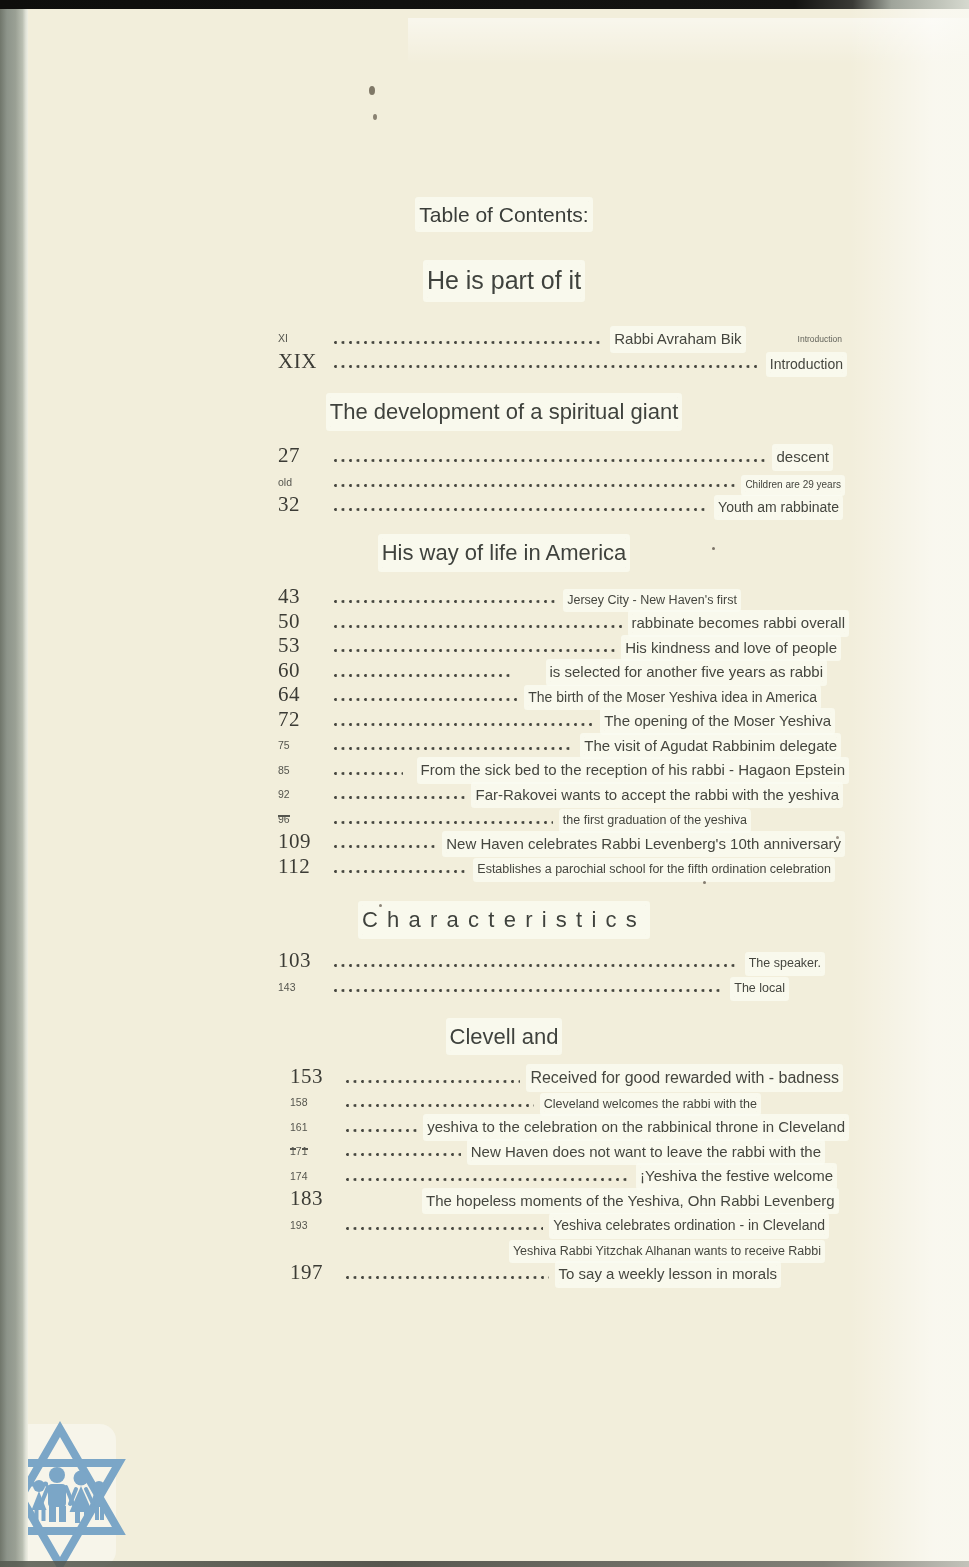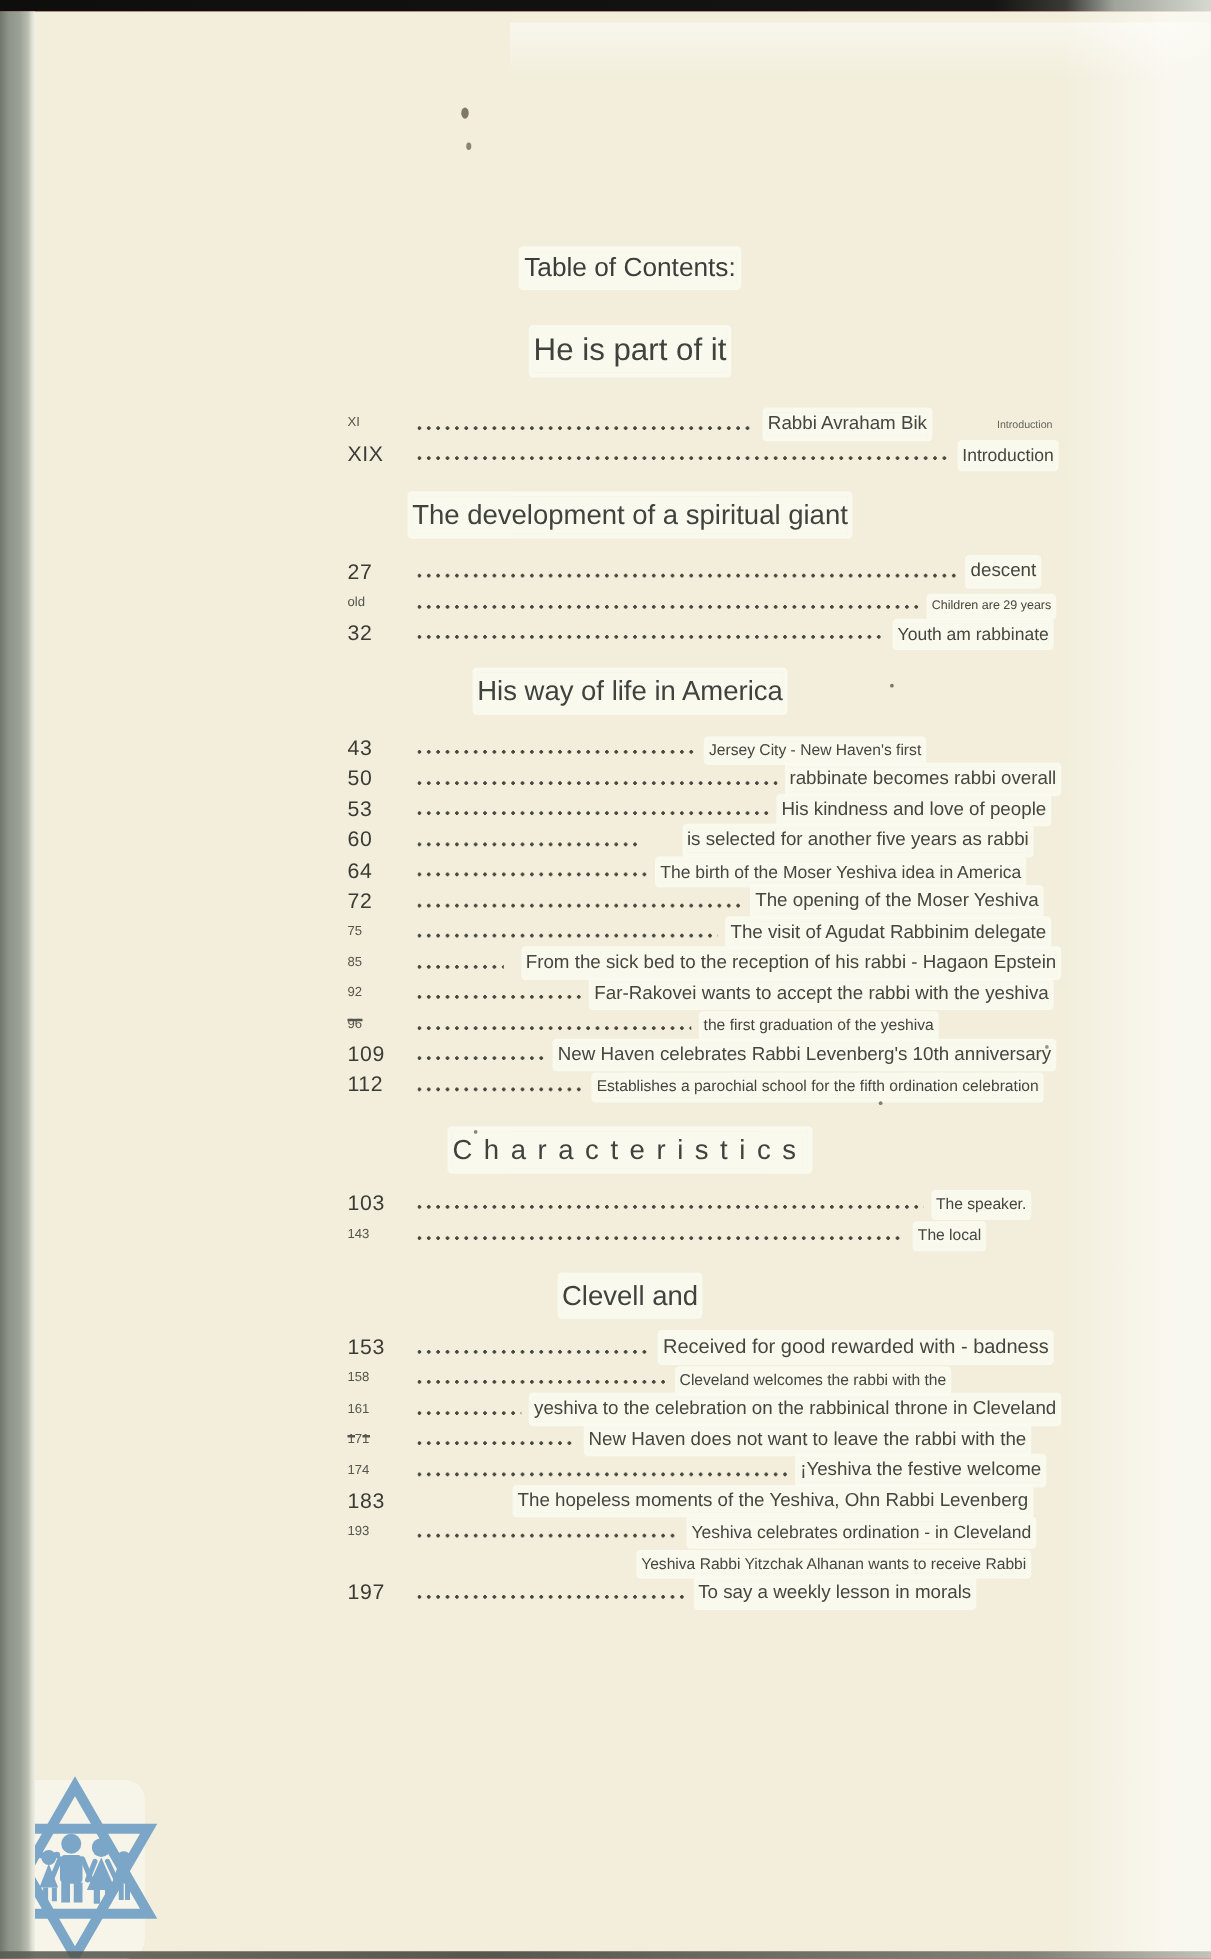--- a/index.html
+++ b/index.html
@@ -1,17 +1,17 @@
 <!DOCTYPE html>
 <html><head>
 <meta charset="utf-8">
 <style>
   html,body{margin:0;padding:0;background:#2a2a28;}
   .scan{position:relative;width:969px;height:1567px;overflow:hidden;
-        background:#b91c1c;font-family:"Liberation Sans",sans-serif;}
+        background:#737373;font-family:"Liberation Sans",sans-serif;}
   
   .top-strip{position:absolute;top:0;left:0;right:0;height:9px;
     background:linear-gradient(to right,#0e0e0c 0%,#141412 82%,#3a3a36 88%,#9fa49a 92%,#d6d9cf 100%);}
   .left-strip{position:absolute;top:9px;left:0;width:28px;bottom:0;
     background:linear-gradient(to right,#70766b 0%,#8d948a 25%,#9aa094 55%,#b9beb1 80%,#dfe1d6 92%,#efefe3 100%);}
   .bottom-strip{position:absolute;left:0;right:0;bottom:0;height:6px;
     background:linear-gradient(to right,#55594f,#3c3c36 40%,#6d6d66 85%,#b9b9b0);opacity:.85;}
   .right-band{position:absolute;top:9px;bottom:0;right:0;width:120px;
     background:linear-gradient(to right,rgba(255,255,255,0),rgba(255,255,255,.55) 70%,rgba(250,250,244,.8));}
   .top-glow{position:absolute;top:9px;left:380px;right:0;height:46px;
@@ -21,27 +21,27 @@
   
   .toc{position:absolute;left:250px;top:0;width:567px;color:#45463f;}
   .title-wrap{margin-top:192px;width:452px;display:flex;justify-content:center;}
   .title-wrap .hl{font-size:21px;line-height:1.3;color:#3a3d39;}
   .sec-head{width:452px;display:flex;justify-content:center;font-size:22px;line-height:1.35;color:#3f423d;}
   .s0 .sec-head{margin-top:36px;font-size:25px;}
   .s0 .rows{margin-top:26px;}
   .s1 .sec-head{margin-top:24px;} .s1 .rows{margin-top:16px;}
   .s2 .sec-head{margin-top:22px;} .s2 .rows{margin-top:16px;}
   .s3 .sec-head{margin-top:27px;} .s3 .rows{margin-top:13px;}
-  .s4 .sec-head{margin-top:25px;} .s4 .rows{margin-top:12px;}
+  .s4 .sec-head{margin-top:25px;} .s4 .rows{margin-top:12px;margin-left:12px;}
   .sec-head.spread{letter-spacing:.42em;}
   .hl{background:rgba(250,251,241,.8);box-shadow:0 0 0 4px rgba(250,251,241,.8);border-radius:1px;}
 
   .row{display:flex;align-items:flex-end;height:24.5px;}
   .row.end{justify-content:flex-end;}
-  .num{flex:0 0 44px;width:44px;font-family:Liberation Sans, sans-serif;font-size:17px;
+  .num{flex:0 0 44px;width:44px;font-family:Liberation Serif, serif;font-size:21px;
        line-height:1.15;color:#3b3b35;letter-spacing:.5px;}
   .num.small{font-size:10.5px;font-family:"Liberation Sans",sans-serif;
        padding-bottom:4px;color:#55554e;letter-spacing:0;}
   .numline{border-bottom:2px dashed #57574f;padding-bottom:15px;}
   .leader{flex:1 1 auto;height:3px;align-self:flex-end;margin:0 10px 5px 12px;
        background-image:radial-gradient(circle at 1.5px 1.5px,#474740 1.25px,rgba(0,0,0,0) 1.6px);
        background-size:7.5px 3px;background-repeat:repeat-x;}
   .txt{line-height:1.25;color:#45463f;white-space:nowrap;}
   .t16{font-size:16px;} .t15{font-size:15px;} .t14{font-size:14px;}
   .t13{font-size:12.5px;} .t12{font-size:10px;}

